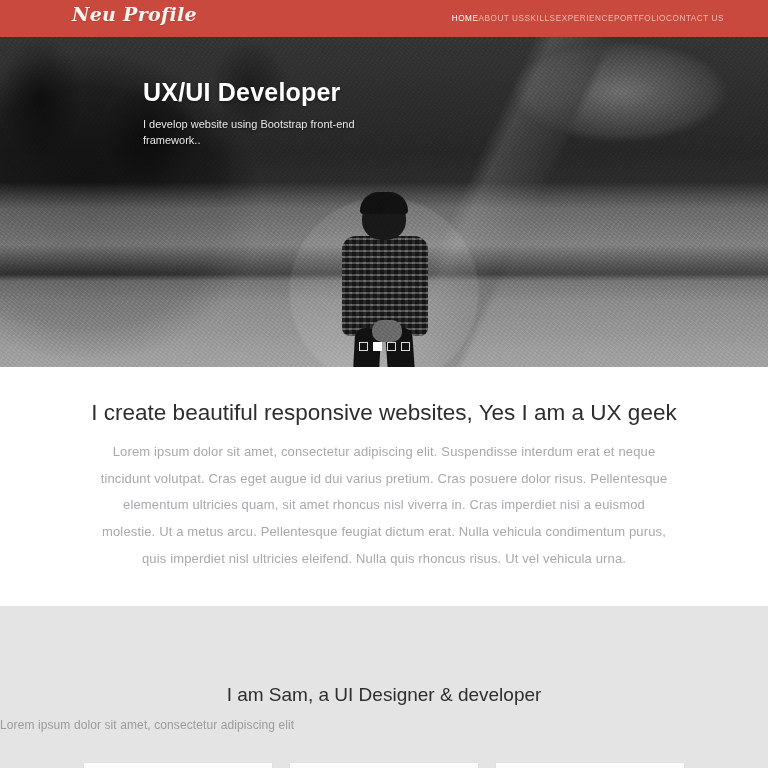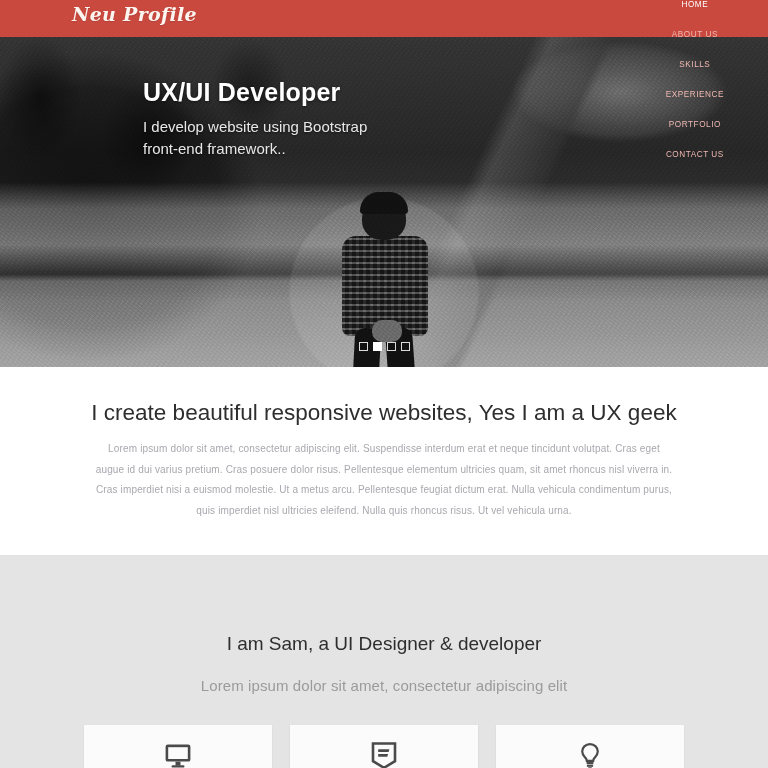--- a/index.html
+++ b/index.html
@@ -32,22 +32,20 @@
     letter-spacing:.3px;
     text-shadow:0 1px 1px rgba(0,0,0,.12);
   }
   .main-nav{
     position:absolute;
     right:44px;
     top:0;
     height:37px;
     display:flex;
     align-items:center;
-    gap:21px;
-    flex-direction:column;
   }
   .nav-link{
     font-size:8.2px;
     letter-spacing:.55px;
     color:#f0b8b2;
     text-decoration:none;
     text-transform:uppercase;
     white-space:nowrap;
     cursor:pointer;
   }
@@ -120,21 +118,21 @@
   .hero-title{
     font-size:25px;
     font-weight:700;
     color:#ffffff;
     letter-spacing:.2px;
     line-height:1.15;
     text-shadow:0 1px 3px rgba(0,0,0,.5);
   }
   .hero-sub{
     margin-top:9px;
-    font-size:15px;
+    font-size:11px;
     font-weight:400;
     line-height:1.5;
     color:#e8e8e8;
     max-width:232px;
     text-shadow:0 1px 2px rgba(0,0,0,.55);
   }
   .carousel-indicators{
     position:absolute;
     left:0;right:0;
     bottom:16px;
@@ -160,42 +158,42 @@
     text-align:center;
     font-size:22.5px;
     font-weight:400;
     color:#2e2e2e;
     letter-spacing:0;
   }
   .intro-text{
     margin:13px auto 0;
     width:578px;
     text-align:center;
-    font-size:10px;
+    font-size:13px;
     line-height:2.05;
     color:#a8a8ae;
     letter-spacing:.15px;
   }
 
   
   .about-section{
     background:#e4e4e4;
     padding:42px 0 0;
   }
   .about-title{
     text-align:center;
     font-size:19px;
     font-weight:400;
     color:#2e2e2e;
     margin-top:36px;
   }
   .about-sub{
-    margin-top:22px;
-    text-align:center;
-    font-size:15px;
+    margin-top:12px;
+    text-align:left;
+    font-size:12px;
     color:#9b9b9b;
     letter-spacing:.1px;
   }
   .cards-row{
     margin:31px auto 0;
     width:600px;
     display:flex;
     justify-content:space-between;
   }
   .skill-card{

